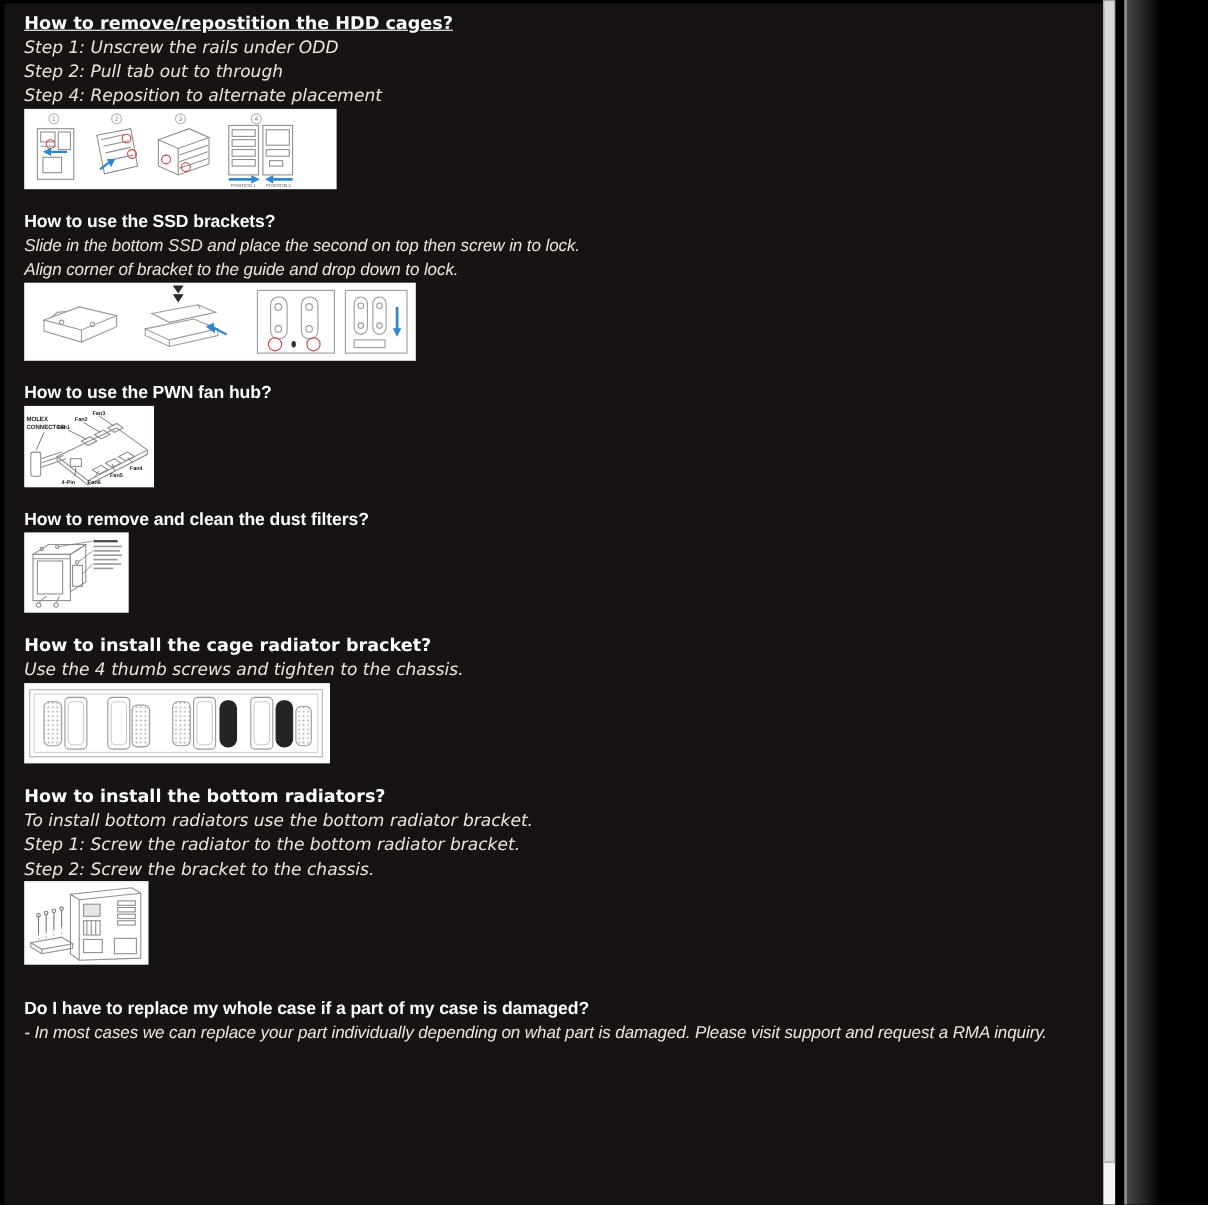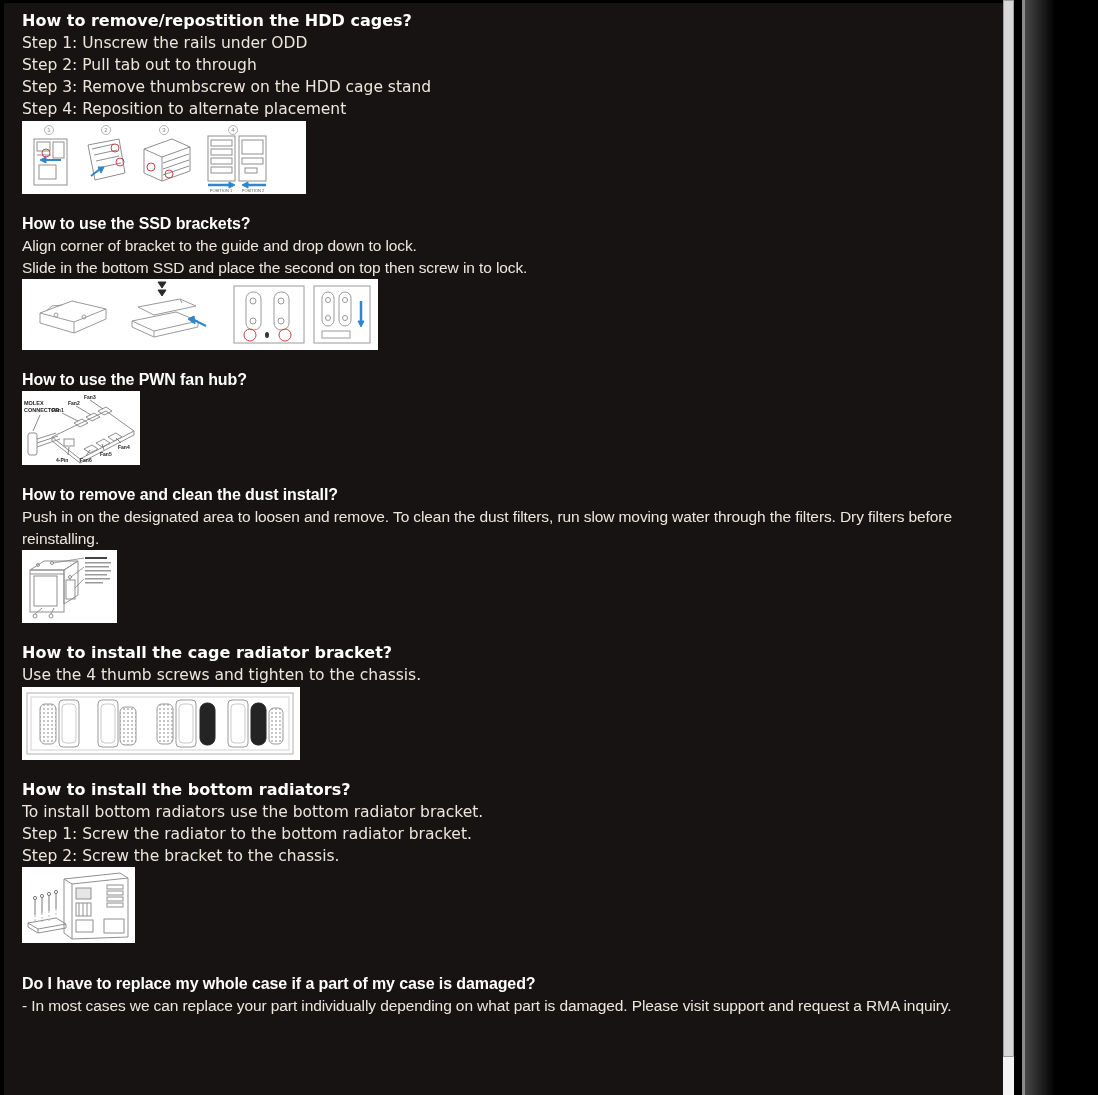--- a/index.html
+++ b/index.html
@@ -12,23 +12,23 @@
     position:absolute;left:0;top:0;width:1003px;height:1095px;
     background:#171312;
   }
   .edge-left{position:absolute;left:0;top:0;width:4px;height:1095px;background:#000;}
   .edge-top{position:absolute;left:0;top:0;width:1003px;height:3px;background:#000;}
   .faq{
     position:absolute;left:22px;top:6px;width:958px;
     color:#ece7dd;font-size:15.5px;line-height:22px;
   }
   .q{font-weight:bold;font-size:16px;color:#ffffff;margin:19px 0 0 0;}
-  .q.first{margin-top:4px;}
+  .q.first{margin-top:4px;text-decoration:underline;}
   .q7{margin-top:30px;}
-  .a{margin:0;}
+  .a{margin:0;font-style:italic;}
   .f-wide{font-family:"DejaVu Sans",sans-serif;}
   .f-narrow{font-family:"Liberation Sans",sans-serif;letter-spacing:-0.1px;}
   .diagram{background:#ffffff;display:block;line-height:0;margin:0;}
   .d-hdd{width:284px;height:73px;margin-top:1px;}
   .d-ssd{width:356px;height:71px;}
   .d-pwm{width:118px;height:74px;}
   .d-dust{width:95px;height:73px;}
   .d-side{width:278px;height:73px;margin-top:1px;}
   .d-bottom{width:113px;height:76px;}
   .scrollbar{
@@ -53,21 +53,20 @@
 </style>
 </head>
 <body>
 
 <div class="content">
   <div class="faq">
 
     <div class="q f-wide first">How to remove/repostition the HDD cages?</div>
     <div class="a f-wide">Step 1: Unscrew the rails under ODD</div>
     <div class="a f-wide">Step 2: Pull tab out to through</div>
-    <div class="a f-wide">Step 3: Remove thumbscrew on the HDD cage stand</div>
     <div class="a f-wide">Step 4: Reposition to alternate placement</div>
     <div class="diagram d-hdd">
       <svg width="284" height="73" viewBox="0 0 284 73">
         <g stroke="#9a9a9a" fill="none" stroke-width="1">
 
           <circle cx="27" cy="9" r="4.5" stroke="#b5b5b5"></circle>
           <circle cx="84" cy="9" r="4.5" stroke="#b5b5b5"></circle>
           <circle cx="142" cy="9" r="4.5" stroke="#b5b5b5"></circle>
           <circle cx="211" cy="9" r="4.5" stroke="#b5b5b5"></circle>
         </g>
@@ -132,22 +131,22 @@
           <polygon points="207,61 213,64 207,67"></polygon>
           <line x1="244" y1="64" x2="226" y2="64" stroke-width="2.5"></line>
           <polygon points="226,61 220,64 226,67"></polygon>
         </g>
         <text x="199" y="71" font-size="4" fill="#555" text-anchor="middle">POSITION 1</text>
         <text x="231" y="71" font-size="4" fill="#555" text-anchor="middle">POSITION 2</text>
       </svg>
     </div>
 
     <div class="q f-narrow">How to use the SSD brackets?</div>
+    <div class="a f-narrow">Slide in the bottom SSD and place the second on top then screw in to lock.</div>
     <div class="a f-narrow">Align corner of bracket to the guide and drop down to lock.</div>
-    <div class="a f-narrow">Slide in the bottom SSD and place the second on top then screw in to lock.</div>
     <div class="diagram d-ssd">
       <svg width="356" height="71" viewBox="0 0 356 71">
 
         <g stroke="#9a9a9a" fill="none">
           <polygon points="18,34 50,22 84,30 52,43"></polygon>
           <polyline points="18,34 18,44 52,54 84,40 84,30"></polyline>
           <line x1="52" y1="43" x2="52" y2="54"></line>
           <polyline points="24,32 30,27 40,26"></polyline>
           <circle cx="34" cy="36" r="2"></circle>
           <circle cx="62" cy="38" r="2"></circle>
@@ -239,22 +238,21 @@
         <text x="30" y="21" font-size="5" font-weight="bold" fill="#222">Fan1</text>
         <text x="46" y="14" font-size="5" font-weight="bold" fill="#222">Fan2</text>
         <text x="62" y="8" font-size="5" font-weight="bold" fill="#222">Fan3</text>
         <text x="96" y="58" font-size="5" font-weight="bold" fill="#222">Fan4</text>
         <text x="78" y="65" font-size="5" font-weight="bold" fill="#222">Fan5</text>
         <text x="58" y="71" font-size="5" font-weight="bold" fill="#222">Fan6</text>
         <text x="34" y="71" font-size="5" font-weight="bold" fill="#222">4-Pin</text>
       </svg>
     </div>
 
-    <div class="q f-narrow">How to remove and clean the dust install?</div>
-    <div class="a f-narrow">Push in on the designated area to loosen and remove. To clean the dust filters, run slow moving water through the filters. Dry filters before reinstalling.</div>
+    <div class="q f-narrow">How to remove and clean the dust filters?</div>
     <div class="diagram d-dust">
       <svg width="95" height="73" viewBox="0 0 95 73">
         <g stroke="#8f8f8f" fill="none">
 
           <polygon points="8,20 22,11 56,11 42,20"></polygon>
           <rect x="8" y="20" width="34" height="42"></rect>
           <polygon points="42,20 56,11 56,45 42,54"></polygon>
           <rect x="12" y="26" width="23" height="30"></rect>
           <line x1="8" y1="24" x2="42" y2="24"></line>
 

